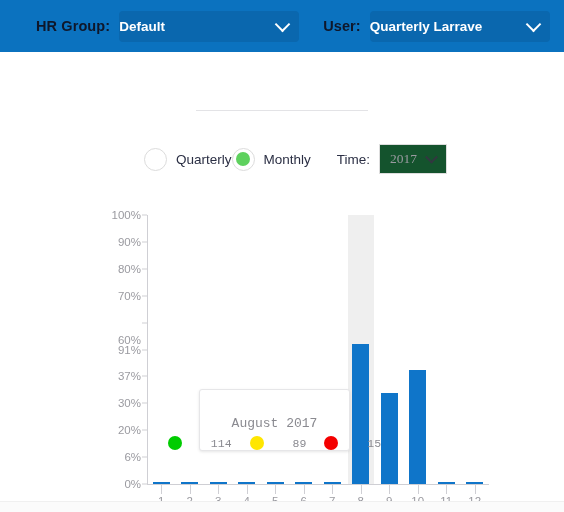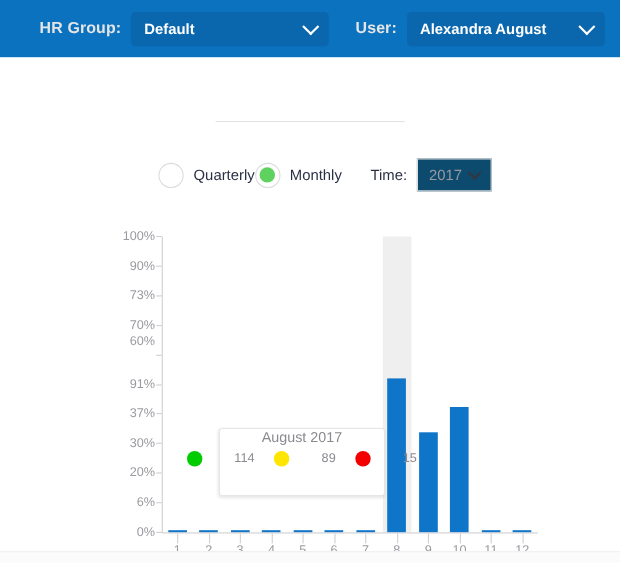--- a/index.html
+++ b/index.html
@@ -11,39 +11,39 @@
   }
   #app { position: relative; width: 564px; height: 512px; background: #ffffff; }
 
   
   .topbar {
     position: absolute; left: 0; top: 0; width: 564px; height: 52px;
     background: #0b72bf;
     display: flex; align-items: center;
   }
   .tb-label {
-    color: #e5e5e5; font-size: 14.5px; font-weight: bold;
+    color: #0f172a; font-size: 14.5px; font-weight: bold;
     letter-spacing: .1px; white-space: nowrap;
   }
   .hr-label { margin-left: 36px; }
   .user-label { margin-left: 24px; }
   .select-box {
     position: relative;
     background: #0a67ae;
     border-radius: 4px;
     height: 31px;
     display: flex; align-items: center;
     margin-left: 9px;
     cursor: pointer;
   }
   .select-box.hrsel { width: 180px; }
   .select-box.usersel { width: 180px; }
   .select-val {
     color: #ffffff; font-size: 13.5px; font-weight: bold;
-    padding-left: 12px; white-space: nowrap; overflow: hidden;
+    white-space: nowrap; overflow: hidden;
   }
   .chev {
     position: absolute; right: 11px; top: 50%;
     width: 9px; height: 9px;
     border-right: 2.3px solid #ffffff;
     border-bottom: 2.3px solid #ffffff;
     transform: translateY(-65%) rotate(45deg);
   }
 
   
@@ -81,23 +81,24 @@
   }
   .gap-q { margin-left: 27px; }
   .year-label {
     margin-left: 26px; font-size: 13.5px; color: #2b2f44;
   }
   .year-select {
     position: relative;
     margin-left: 9px;
     width: 66px; height: 28px;
     border: 1px solid #dddddd; border-radius: 0;
-    background: #0c4a6e;
+    background: #14532d;
     display: flex; align-items: center;
     cursor: pointer;
+    font-family: Liberation Serif, serif;
   }
   .year-val {
     font-size: 13.5px; color: #9a9aa0; padding-left: 10px;
   }
   .chev-dark {
     position: absolute; right: 10px; top: 50%;
     width: 7px; height: 7px;
     border-right: 2px solid #333740;
     border-bottom: 2px solid #333740;
     transform: translateY(-70%) rotate(45deg);
@@ -155,22 +156,23 @@
   .tooltip {
     position: absolute;
     left: 199px; top: 389px;
     width: 151px; height: 62px;
     background: #ffffff;
     border: 1px solid #e6e6e8;
     border-radius: 3px;
     box-shadow: 0 1px 3px rgba(0,0,0,0.10);
     box-sizing: border-box;
     display: flex; flex-direction: column;
-    align-items: center; justify-content: flex-start;
+    align-items: center; justify-content: flex-end;
     z-index: 6;
+    font-family: Liberation Mono, monospace;
   }
   .tt-title {
     font-size: 13px; color: #8a8a90; margin-bottom: 5px;
   }
   .tt-row { display: flex; align-items: center; }
   .tt-item { display: flex; align-items: center; margin: 0 9px; gap: 24px; }
   .tt-dot { width: 14px; height: 14px; border-radius: 50%; }
   .tt-val { font-size: 11.5px; color: #8a8a90; margin-left: 5px; }
 
   .footer-band {
@@ -186,21 +188,21 @@
 
   <div class="topbar">
     <span class="tb-label hr-label">HR Group:</span>
     <div class="select-box hrsel">
       <span class="select-val">Default</span>
       <span class="chev"></span>
     </div>
 
     <span class="tb-label user-label">User:</span>
     <div class="select-box usersel">
-      <span class="select-val">Alexandra August</span>
+      <span class="select-val">Quarterly Larrave</span>
       <span class="chev"></span>
     </div>
   </div>
 
   <div class="title-divider"></div>
 
   <div class="controls">
     <div class="radio-group gap-q">
       <span class="radio off">
         
@@ -223,23 +225,23 @@
   </div>
 
   <div class="chart-area">
     <div class="ylabels" id="ylabels">
         <div class="ytick" style="top: 278px;">0%</div>
         <div class="ytick" style="top: 251.1px;">6%</div>
         <div class="ytick" style="top: 224.2px;">20%</div>
         <div class="ytick" style="top: 197.3px;">30%</div>
         <div class="ytick" style="top: 170.4px;">37%</div>
         <div class="ytick" style="top: 143.5px;">91%</div>
-        <div class="ytick" style="top: 105px;">60%</div>
+        <div class="ytick" style="top: 134px;">60%</div>
         <div class="ytick" style="top: 89.7px;">70%</div>
-        <div class="ytick" style="top: 62.8px;">73%</div>
+        <div class="ytick" style="top: 62.8px;">80%</div>
         <div class="ytick" style="top: 35.9px;">90%</div>
         <div class="ytick" style="top: 9px;">100%</div>
       </div>
     <div id="yticklines">
         <div class="ytick-line" style="top: 278px; left: 142px;"></div>
         <div class="ytick-line" style="top: 251.1px; left: 142px;"></div>
         <div class="ytick-line" style="top: 224.2px; left: 142px;"></div>
         <div class="ytick-line" style="top: 197.3px; left: 142px;"></div>
         <div class="ytick-line" style="top: 170.4px; left: 142px;"></div>
         <div class="ytick-line" style="top: 143.5px; left: 142px;"></div>

